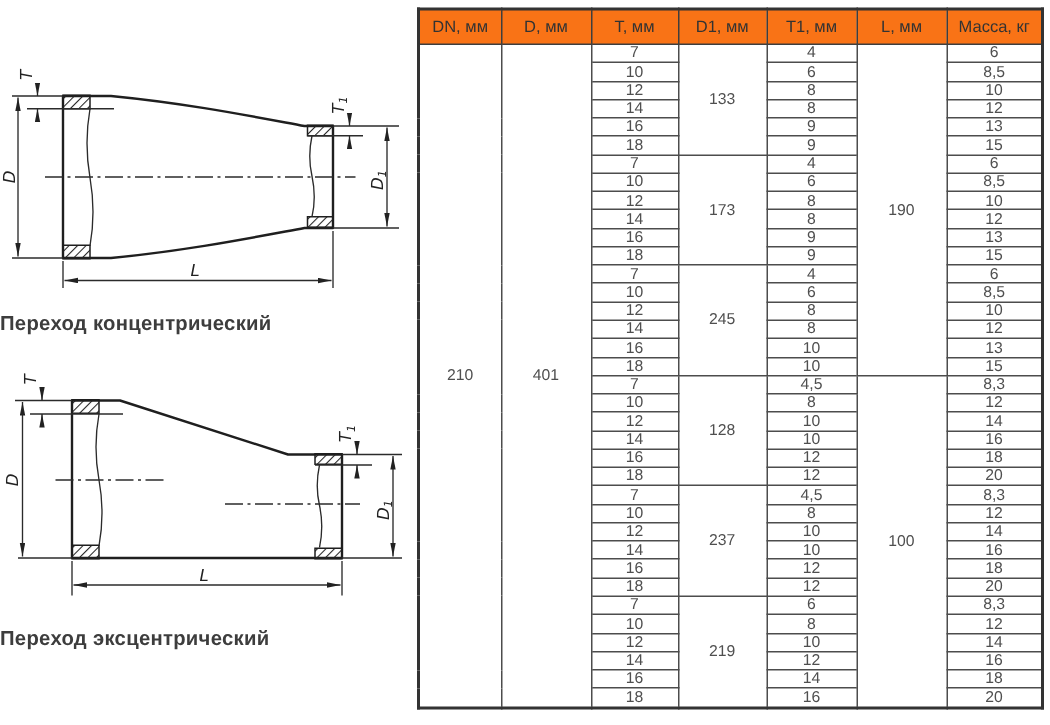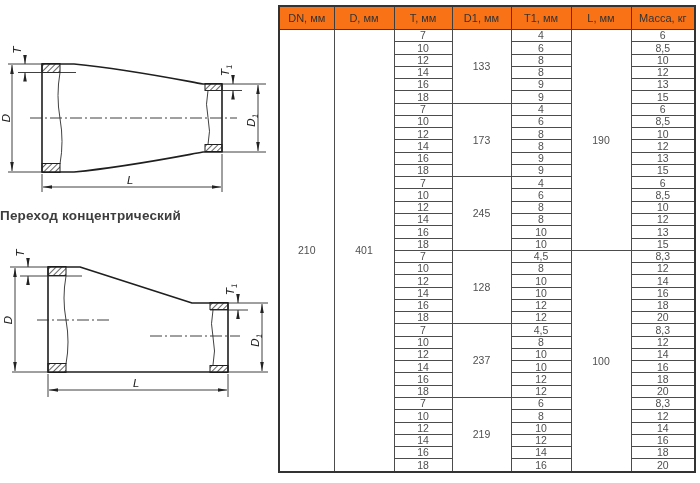--- a/index.html
+++ b/index.html
@@ -123,20 +123,21 @@
 
     <line class="thin" x1="228" y1="303" x2="268" y2="303"></line>
     <line class="thin" x1="262" y1="304" x2="262" y2="371" marker-start="url(#ah2)" marker-end="url(#ah2)"></line>
     <text class="dimtxt" transform="translate(259 340) rotate(-90)" text-anchor="middle"><tspan>D</tspan><tspan class="sub" dy="2.5">1</tspan></text>
 
     <line class="thin" x1="48" y1="374" x2="48" y2="397"></line>
     <line class="thin" x1="228" y1="374" x2="228" y2="397"></line>
     <line class="thin" x1="49" y1="390" x2="227" y2="390" marker-start="url(#ah2)" marker-end="url(#ah2)"></line>
     <text class="dimtxt" x="136" y="387" text-anchor="middle">L</text>
   </svg>
+  <div class="diag-title" id="title2">Переход эксцентрический</div>
 
   <div id="table-wrap">
     <table class="spec">
       <colgroup>
         <col style="width:55px">
           <col style="width:60px">
           <col style="width:58px">
         <col style="width:59px">
           <col style="width:60px">
           <col style="width:60px">

